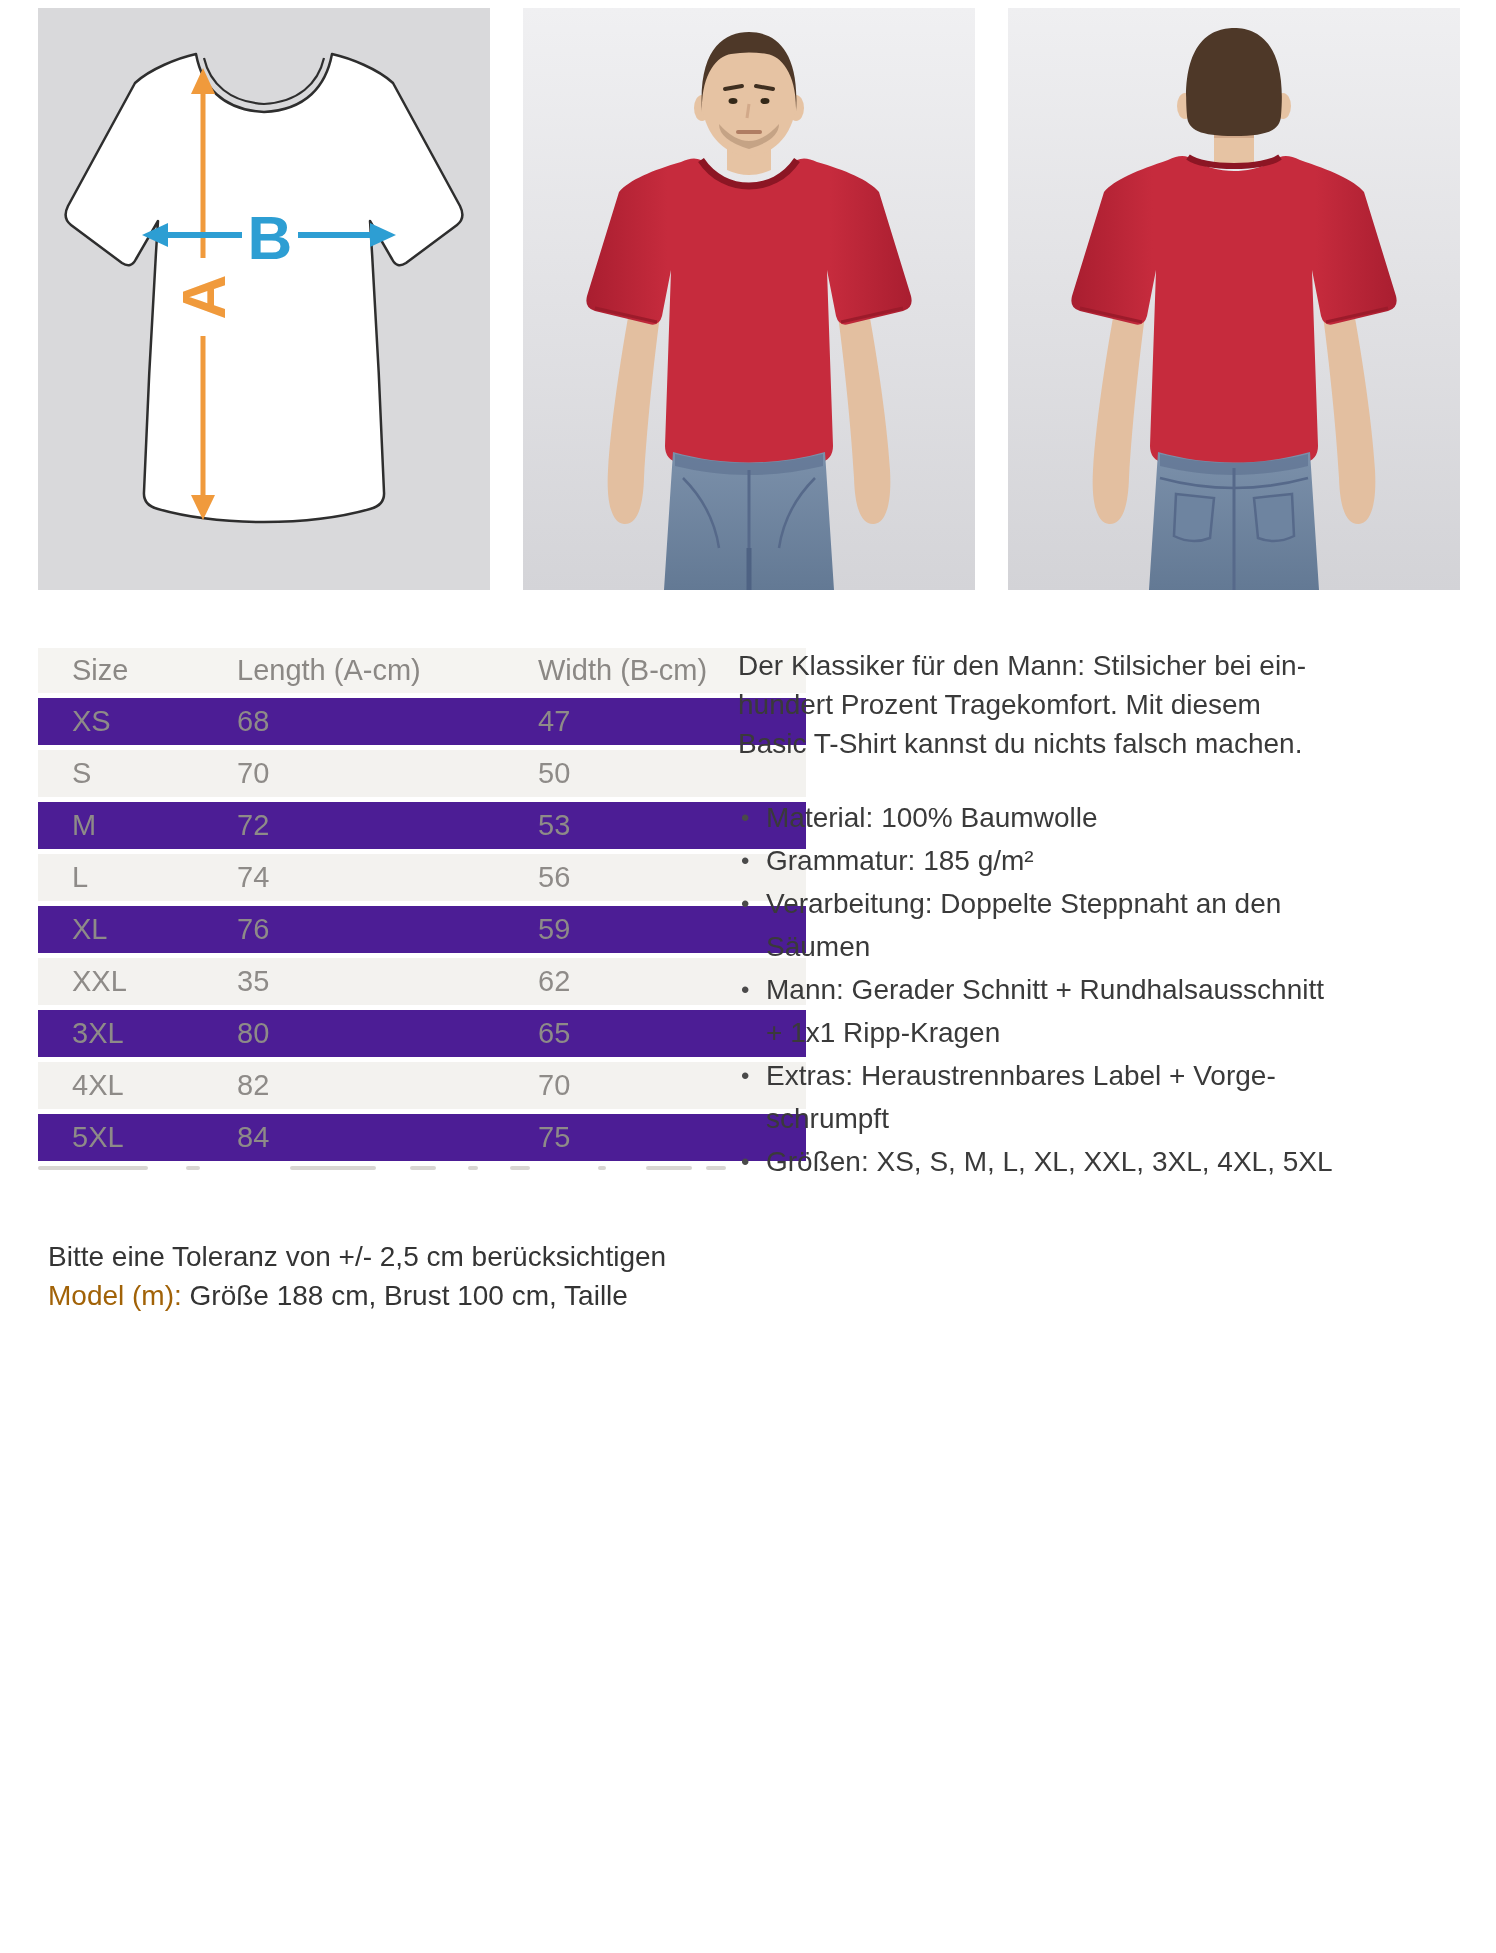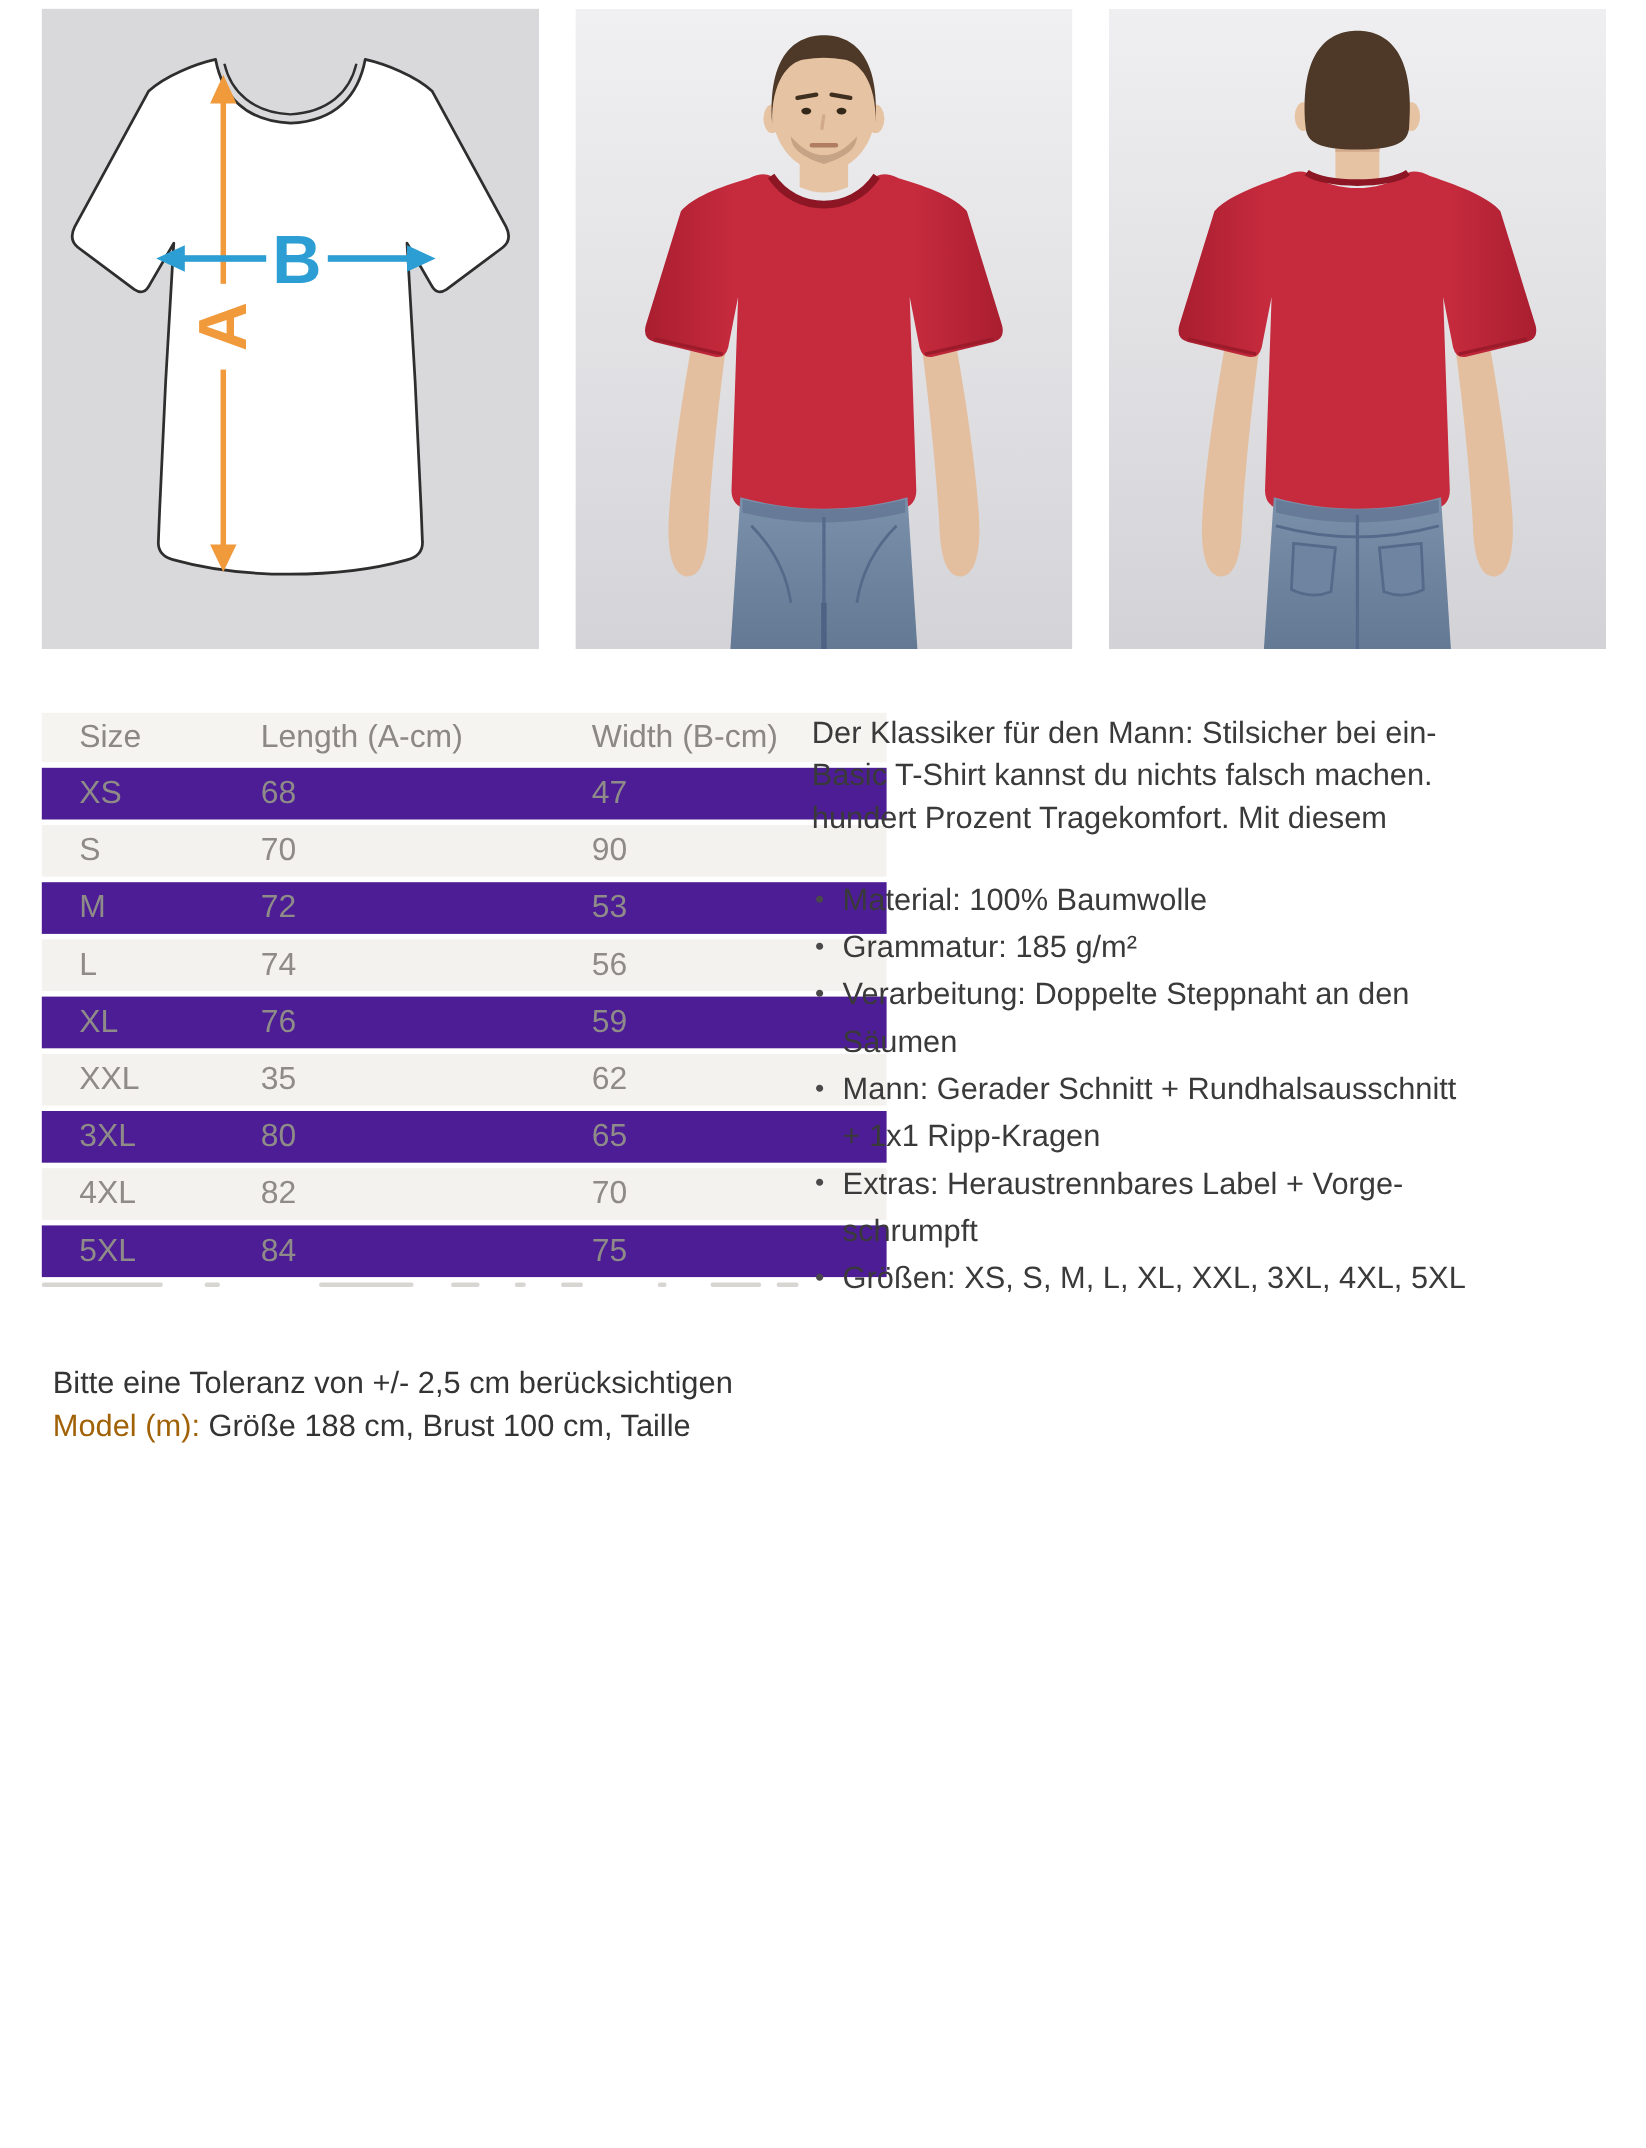--- a/index.html
+++ b/index.html
@@ -196,21 +196,21 @@
       <div class="c3">Width (B-cm)</div>
     </div>
     <div class="trow d dark">
       <div class="c1">XS</div>
       <div class="c2">68</div>
       <div class="c3">47</div>
     </div>
     <div class="trow d lt">
       <div class="c1">S</div>
       <div class="c2">70</div>
-      <div class="c3">90</div>
+      <div class="c3">50</div>
     </div>
     <div class="trow d dark">
       <div class="c1">M</div>
       <div class="c2">72</div>
       <div class="c3">53</div>
     </div>
     <div class="trow d lt">
       <div class="c1">L</div>
       <div class="c2">74</div>
       <div class="c3">56</div>
@@ -250,22 +250,22 @@
     <div class="frag" style="left:430px;width:10px"></div>
     <div class="frag" style="left:472px;width:20px"></div>
     <div class="frag" style="left:560px;width:8px"></div>
     <div class="frag" style="left:608px;width:46px"></div>
     <div class="frag" style="left:668px;width:20px"></div>
   </div>
 
   <div class="desc">
     <div class="intro">
       <div>Der Klassiker für den Mann: Stilsicher bei ein-</div>
+      <div>hundert Prozent Tragekomfort. Mit diesem</div>
       <div>Basic T-Shirt kannst du nichts falsch machen.</div>
-      <div>hundert Prozent Tragekomfort. Mit diesem</div>
     </div>
     <div class="blist">
       <div class="bitem">
         <span class="dot">•</span>
         <span class="bline">Material: 100% Baumwolle</span>
       </div>
       <div class="bitem">
         <span class="dot">•</span>
         <span class="bline">Grammatur: 185 g/m²</span>
       </div>

